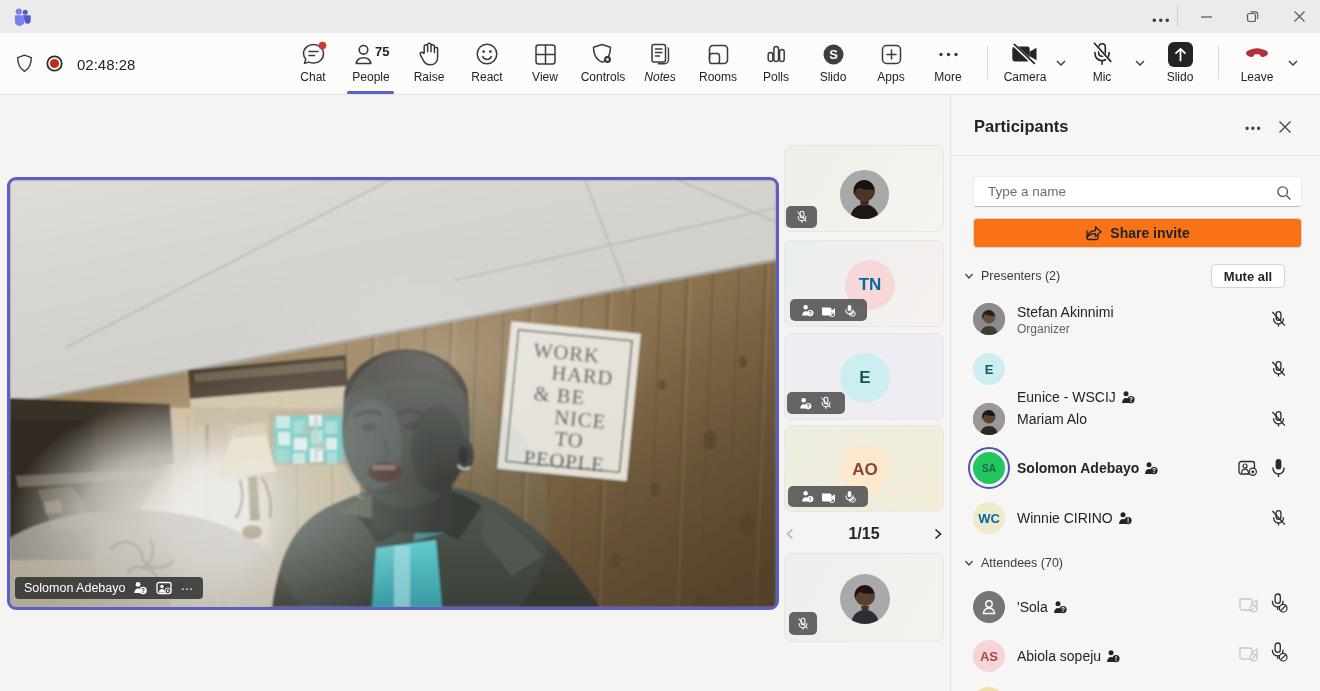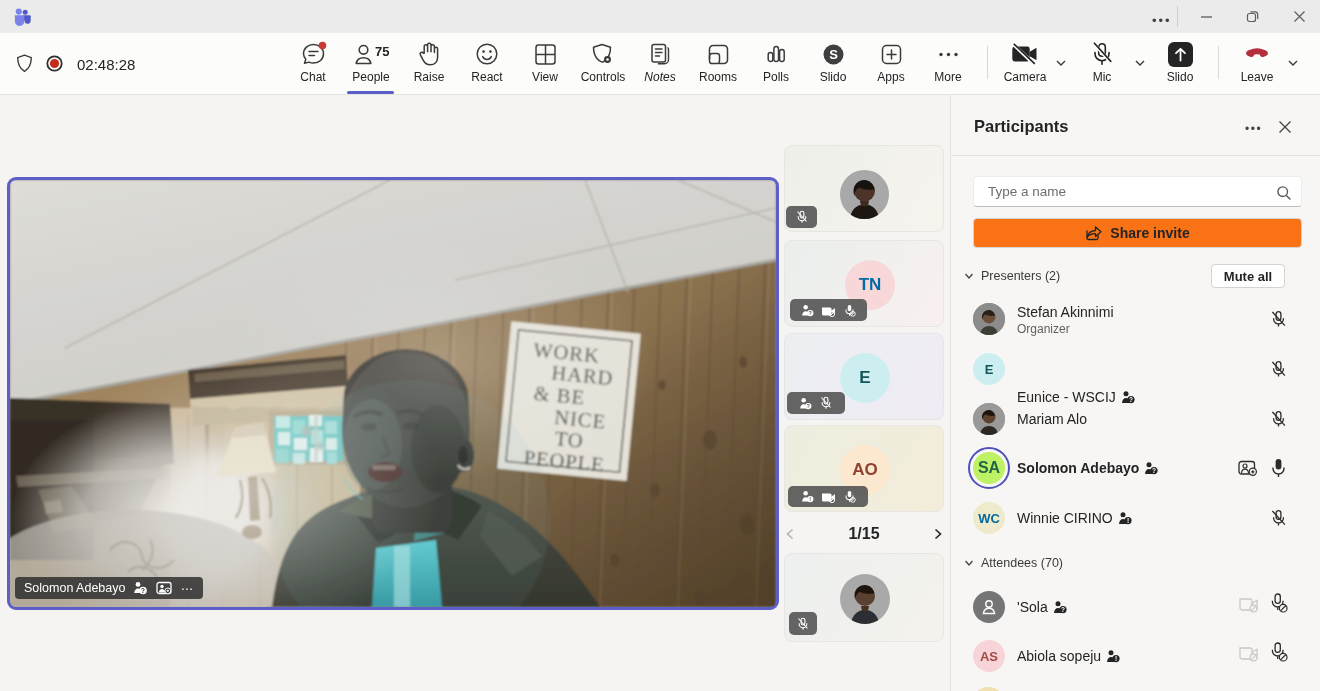--- a/index.html
+++ b/index.html
@@ -648,21 +648,21 @@
     <svg class="abs" style="left:318px;top:315px" width="19" height="19" viewBox="0 0 19 19">
         <g stroke="#2b2b2b" stroke-width="1.3" fill="none">
           <rect x="7.1" y="1.6" width="4.8" height="8.8" rx="2.4"></rect>
           <path d="M4.6 8.2v.8a4.9 4.9 0 0 0 9.8 0v-.8"></path>
           <path d="M9.5 13.9v2.6"></path>
           <path d="M3.4 2l12.5 13.6"></path>
         </g>
       </svg>
 
     <div class="abs" style="left:17px;top:352px;width:42px;height:42px;border:2.5px solid #4f52b8;border-radius:50%;"></div>
-    <div class="abs avcirc" style="left:22px;top:357px;width:32px;height:32px;background:#bef264;color:#1f6648;font-size:16px;font-weight:bold;">SA</div>
+    <div class="abs avcirc" style="left:22px;top:357px;width:32px;height:32px;background:#22c55e;color:#1f6648;font-size:10px;font-weight:bold;">SA</div>
     <div class="abs pname" style="left:66px;top:365px;font-weight:bold;">Solomon Adebayo
       <svg width="14" height="14" viewBox="0 0 14 14">
           <circle cx="5" cy="3.8" r="2.5" fill="#242424"></circle>
           <path d="M1 13c.3-3.2 1.9-5 4-5s3.7 1.8 4 5z" fill="#242424"></path>
           <circle cx="10" cy="9.6" r="3.6" fill="#242424"></circle>
           <text x="10" y="12.1" font-size="6.5" font-weight="bold" fill="#fff" text-anchor="middle" font-family="Liberation Sans">?</text>
         </svg>
     </div>
     <svg class="abs" style="left:287px;top:365px" width="20" height="17" viewBox="0 0 20 17">
         <rect x="1" y="1.5" width="15.5" height="12.5" rx="2.5" fill="none" stroke="#2b2b2b" stroke-width="1.3"></rect>

